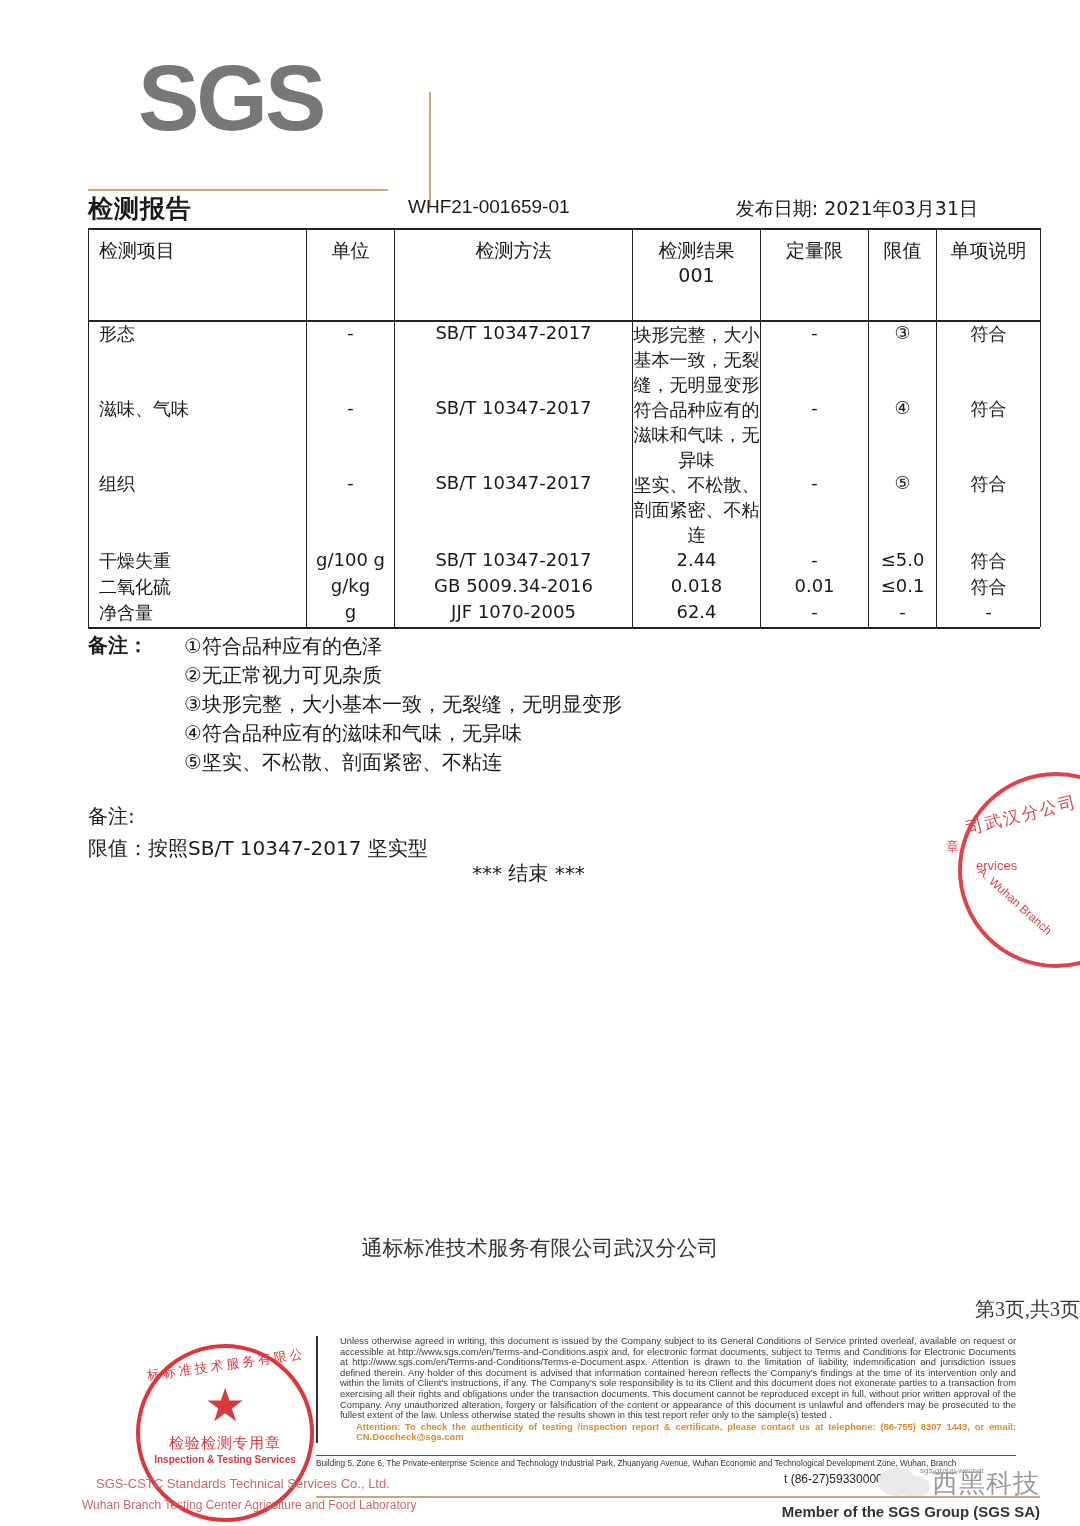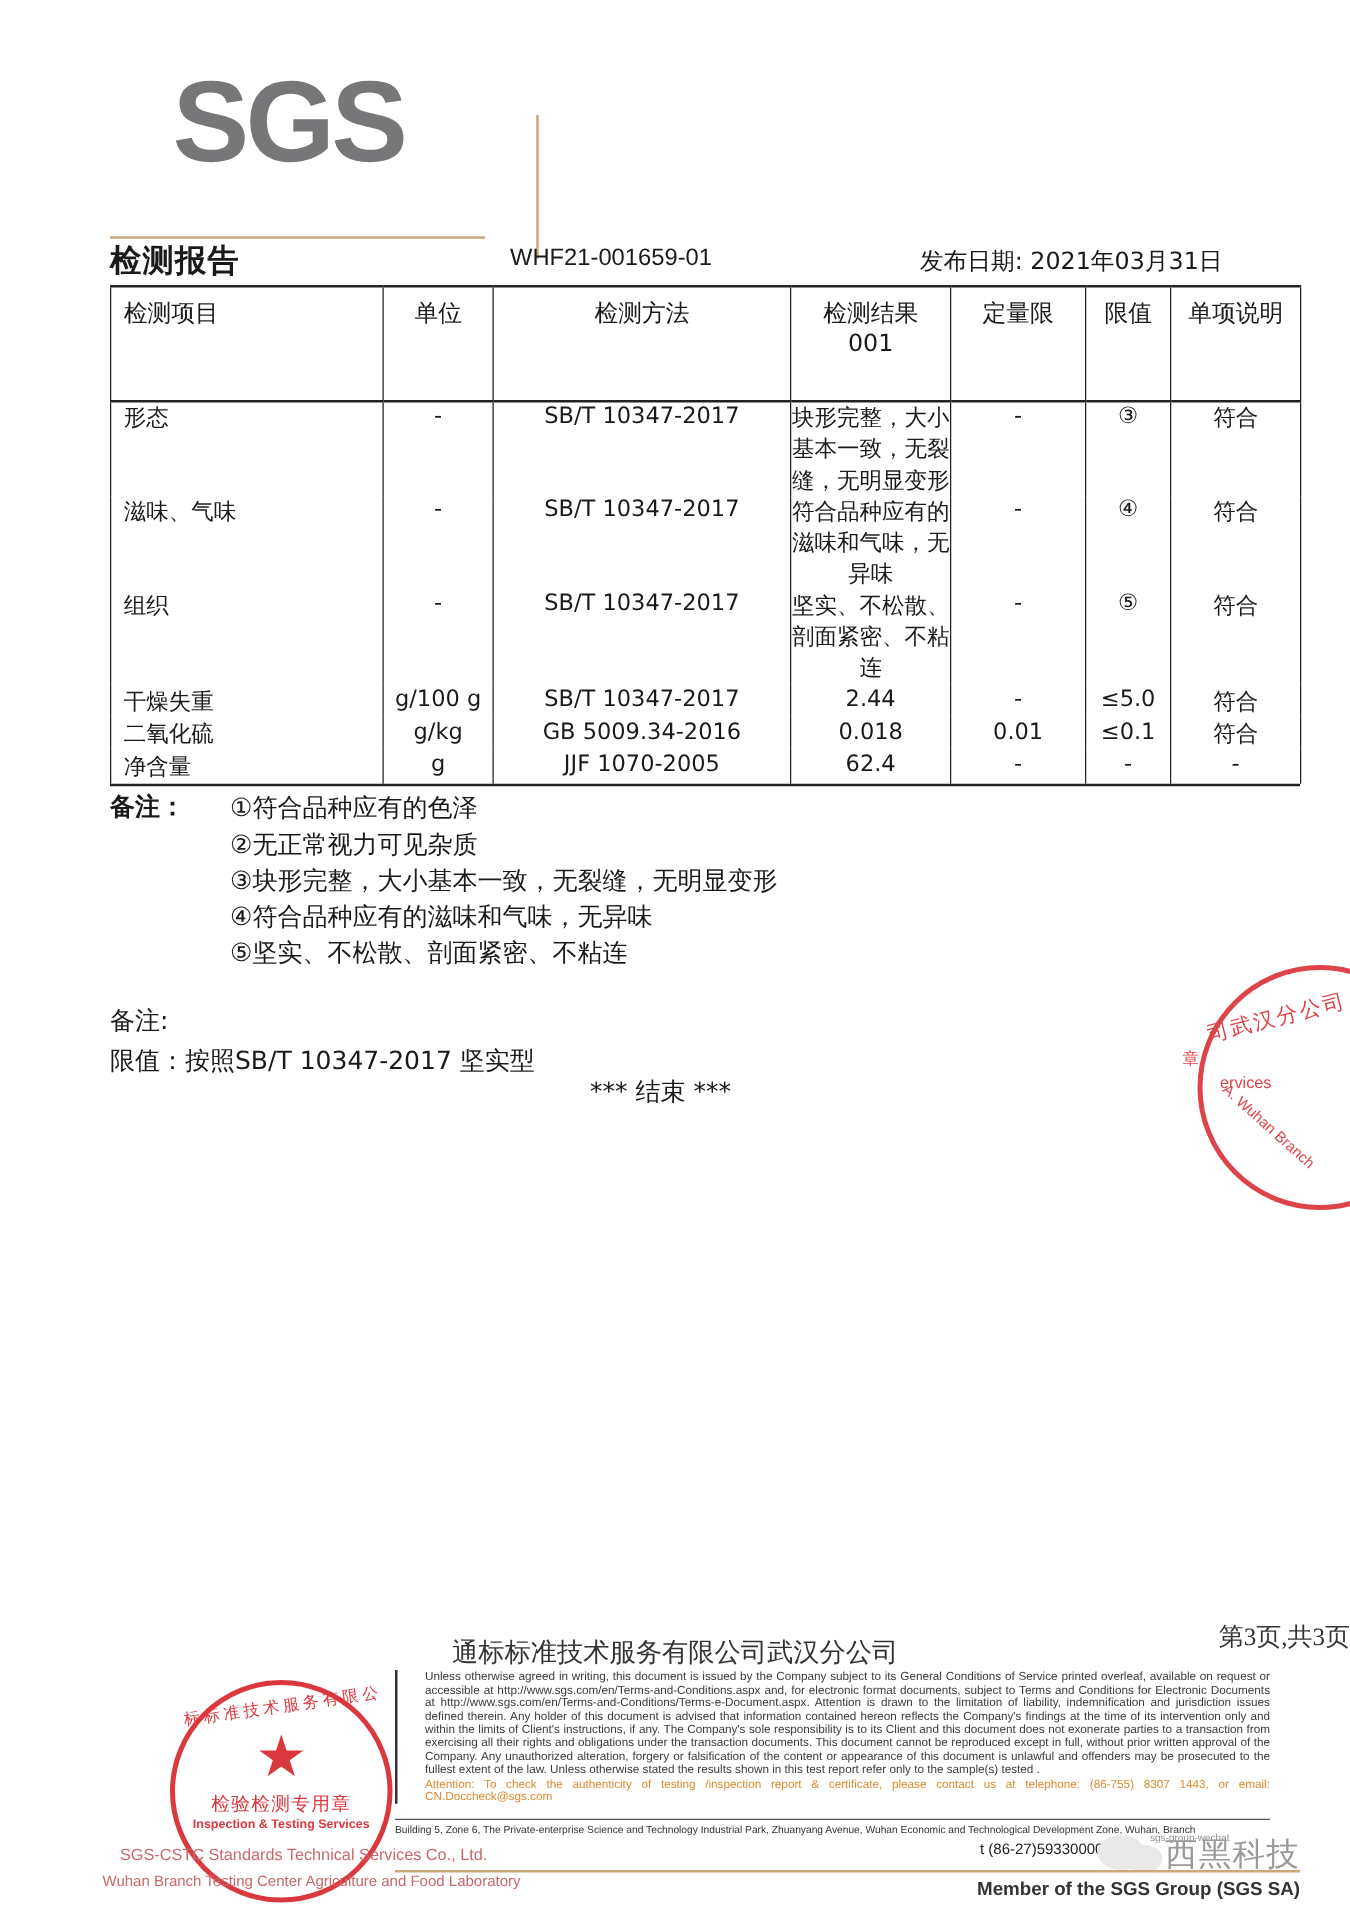--- a/index.html
+++ b/index.html
@@ -291,21 +291,21 @@
     left: -58px; top: 150px;
     color: #c4585a;
     font-size: 12px;
     white-space: nowrap;
   }
 
   
   .footer-company {
     position: absolute;
     left: 0; right: 0;
-    top: 1308px;
+    top: 1234px;
     text-align: center;
     font-size: 21px;
     font-family: "DejaVu Sans", sans-serif;
     color: #333;
   }
   .footer-page {
     position: absolute;
     left: 0; right: 0;
     top: 1296px;
     text-align: right;
@@ -325,22 +325,23 @@
   .legal p {
     margin: 0;
     font-size: 9.4px;
     line-height: 10.6px;
     color: #3b3b3b;
     text-align: justify;
     font-family: "Liberation Sans", sans-serif;
   }
   .legal .attn {
     color: #e08a2e;
-    font-weight: normal;
+    font-weight: bold;
     margin-top: 1px;
+    margin-left: 16px;
   }
   .addr-box {
     position: absolute;
     left: 316px;
     top: 1455px;
     width: 700px;
     border-top: 1px solid #555;
     padding-top: 3px;
   }
   .addr-en {

